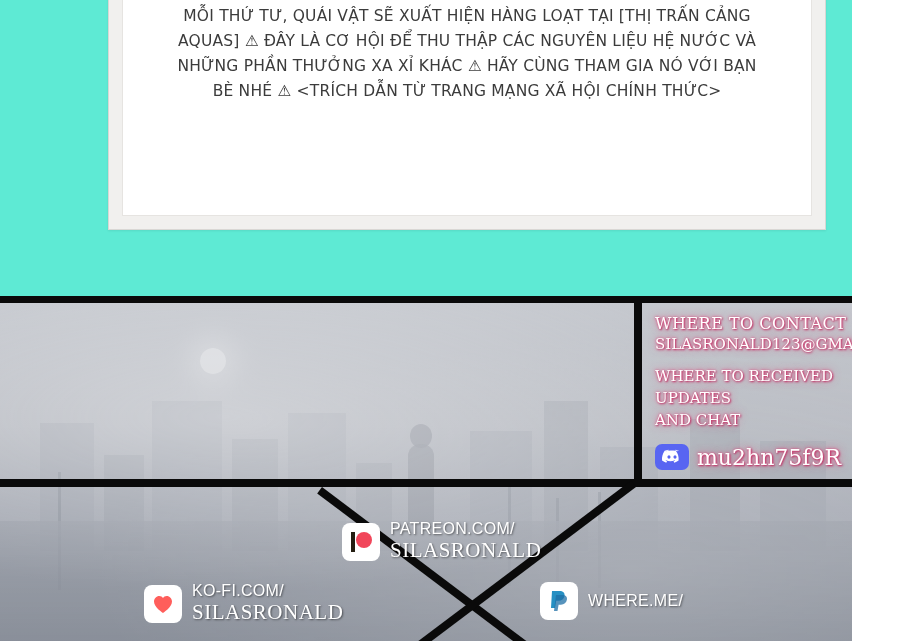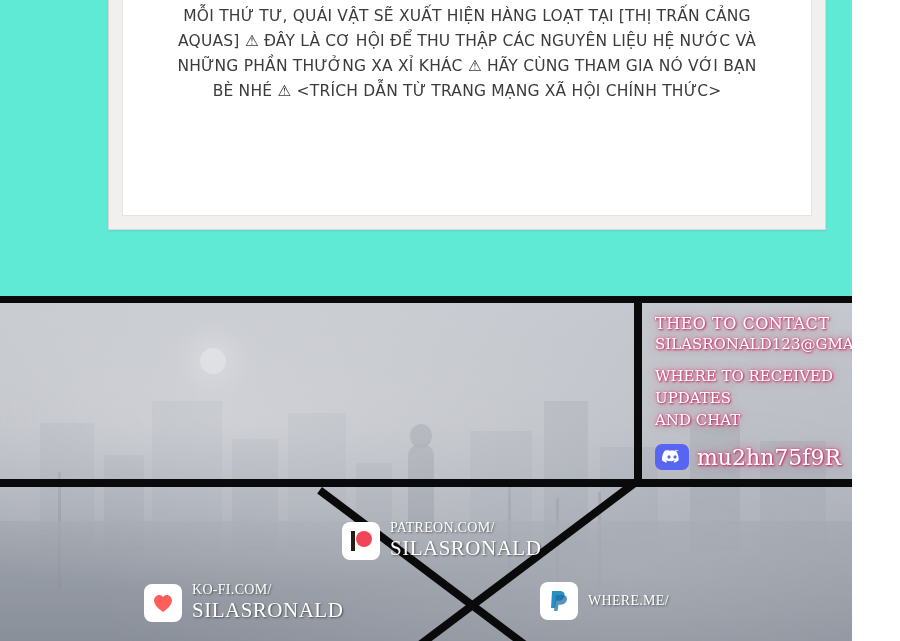--- a/index.html
+++ b/index.html
@@ -206,22 +206,22 @@
     align-items: center;
     gap: 10px;
   }
   .social .ico {
     width: 38px; height: 38px;
     border-radius: 8px;
     display: flex; align-items: center; justify-content: center;
     flex: none;
   }
   .social .txt .t1 {
-    font-family: Liberation Serif, serif;
-    font-size: 14px;
+    font-family: Liberation Sans, sans-serif;
+    font-size: 16px;
     color: #ffffff;
     letter-spacing: 0.3px;
     text-shadow: 1px 1px 2px rgba(0,0,0,0.5);
   }
   .social .txt .t2 {
     font-family: Liberation Serif, serif;
     font-size: 21px;
     color: #ffffff;
     letter-spacing: 0.5px;
     text-shadow: 1px 1px 2px rgba(0,0,0,0.5);
@@ -276,21 +276,21 @@
     </div>
 
     <div class="line top-bar"></div>
     <div class="line mid-bar"></div>
     <div class="line v-bar"></div>
     <div class="diag diag-left"></div>
     <div class="diag diag-right"></div>
 
 
     <div class="contact-block">
-      <div class="ct-head">THEO TO CONTACT</div>
+      <div class="ct-head">WHERE TO CONTACT</div>
       <div class="ct-mail">SILASRONALD123@GMAIL.COM</div>
       <div class="ct-head2" style="white-space:pre-line;">WHERE TO RECEIVED UPDATES
 AND CHAT</div>
       <div class="discord-row">
         <span class="discord-icon">
           <svg width="22" height="16" viewBox="0 0 24 18" aria-hidden="true">
             <path fill="#ffffff" d="M20.3 2.1A17 17 0 0 0 16 .8l-.3.5c1.5.4 2.8 1 4 1.8A15 15 0 0 0 12 1.8a15 15 0 0 0-7.7 1.3c1.2-.8 2.5-1.4 4-1.8L8 .8A17 17 0 0 0 3.7 2.1C1.2 5.8.5 9.4.8 13c1.6 1.2 3.2 1.9 4.7 2.4l1-1.6c-.6-.2-1.2-.5-1.7-.9l.4-.3c3.2 1.5 6.7 1.5 9.9 0l.4.3c-.5.4-1.1.7-1.8.9l1 1.6c1.6-.5 3.1-1.2 4.7-2.4.4-4.2-.7-7.8-3.1-10.9zM8.6 10.9c-.9 0-1.7-.9-1.7-1.9s.8-1.9 1.7-1.9 1.7.9 1.7 1.9-.7 1.9-1.7 1.9zm6.8 0c-.9 0-1.7-.9-1.7-1.9s.8-1.9 1.7-1.9 1.7.9 1.7 1.9-.7 1.9-1.7 1.9z"></path>
           </svg>
         </span>
         <span class="discord-tag">mu2hn75f9R</span>

